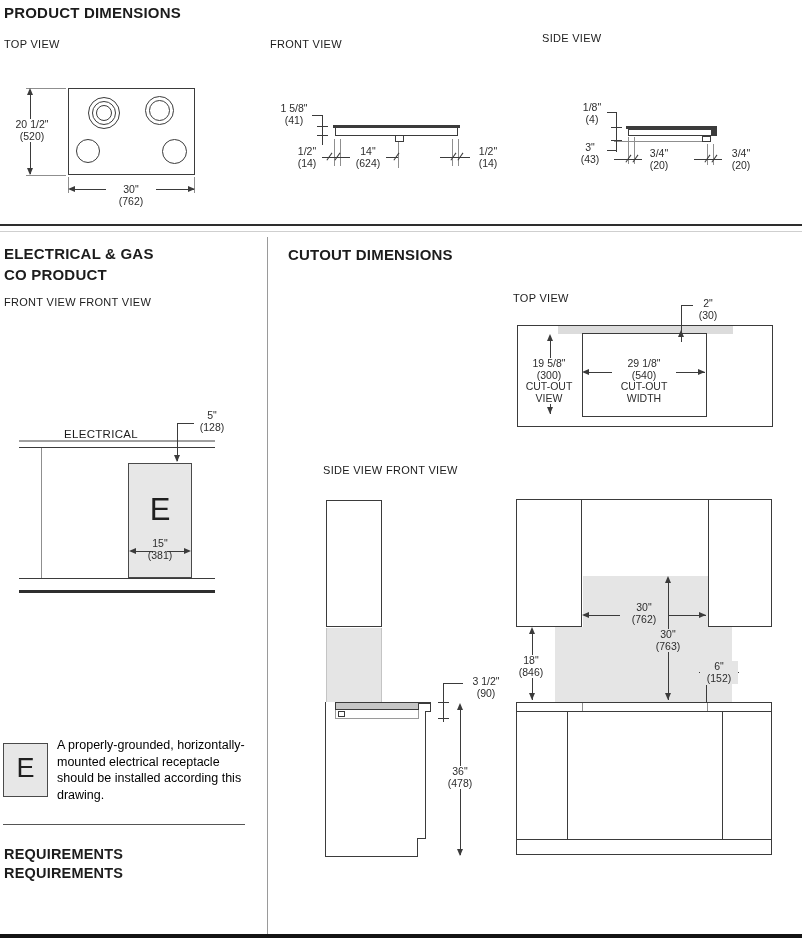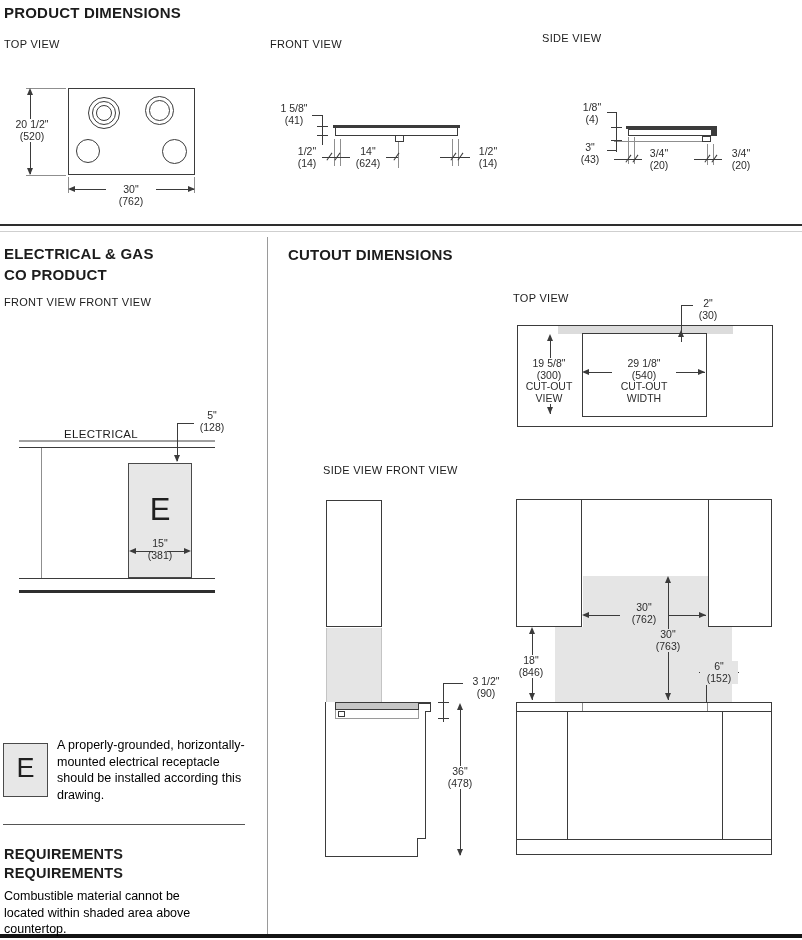--- a/index.html
+++ b/index.html
@@ -177,21 +177,20 @@
   <div class="lh" style="left:19px; top:578px; width:196px;"></div>
   <div class="abs" style="left:19px; top:590px; width:196px; height:2.5px; background:#2e2e2e; z-index:2;"></div>
 
   <div class="ebox" style="left:3px; top:743px; width:45px; height:54px;"></div>
   <div class="eletter" style="left:3px; top:753px; width:45px; font-size:27px;">E</div>
   <div class="body-text" style="left:57px; top:737px; width:194px;">A properly-grounded, horizontally-mounted electrical receptacle should be installed according this drawing.</div>
   <div class="abs" style="left:3px; top:824px; width:242px; height:1px; background:#555; z-index:2;"></div>
 
   <div class="h1" style="left:4px; top:846px; font-size:14.5px;">REQUIREMENTS</div>
   <div class="h1" style="left:4px; top:865px; font-size:14.5px;">REQUIREMENTS</div>
-  <div class="body-text" style="left:4px; top:888px; width:202px;">Combustible material cannot be located within shaded area above countertop.</div>
 
   <div class="h1" style="left:288px; top:246px;">CUTOUT DIMENSIONS</div>
   <div class="h2" style="left:513px; top:292px;">TOP VIEW</div>
 
   <div class="rect" style="left:517px; top:325px; width:256px; height:102px;"></div>
   <div class="gray" style="left:558px; top:326px; width:175px; height:8px; background:#dcdcdc; z-index:1;"></div>
   <div class="rect" style="left:582px; top:333px; width:125px; height:84px; border-width:1px; z-index:2;"></div>
   <div class="lv" style="left:550px; top:336px; height:78px; z-index:3;"></div>
   <div class="arr up" style="left:547px; top:334px;"></div>
   <div class="arr down" style="left:547px; top:407px;"></div>

